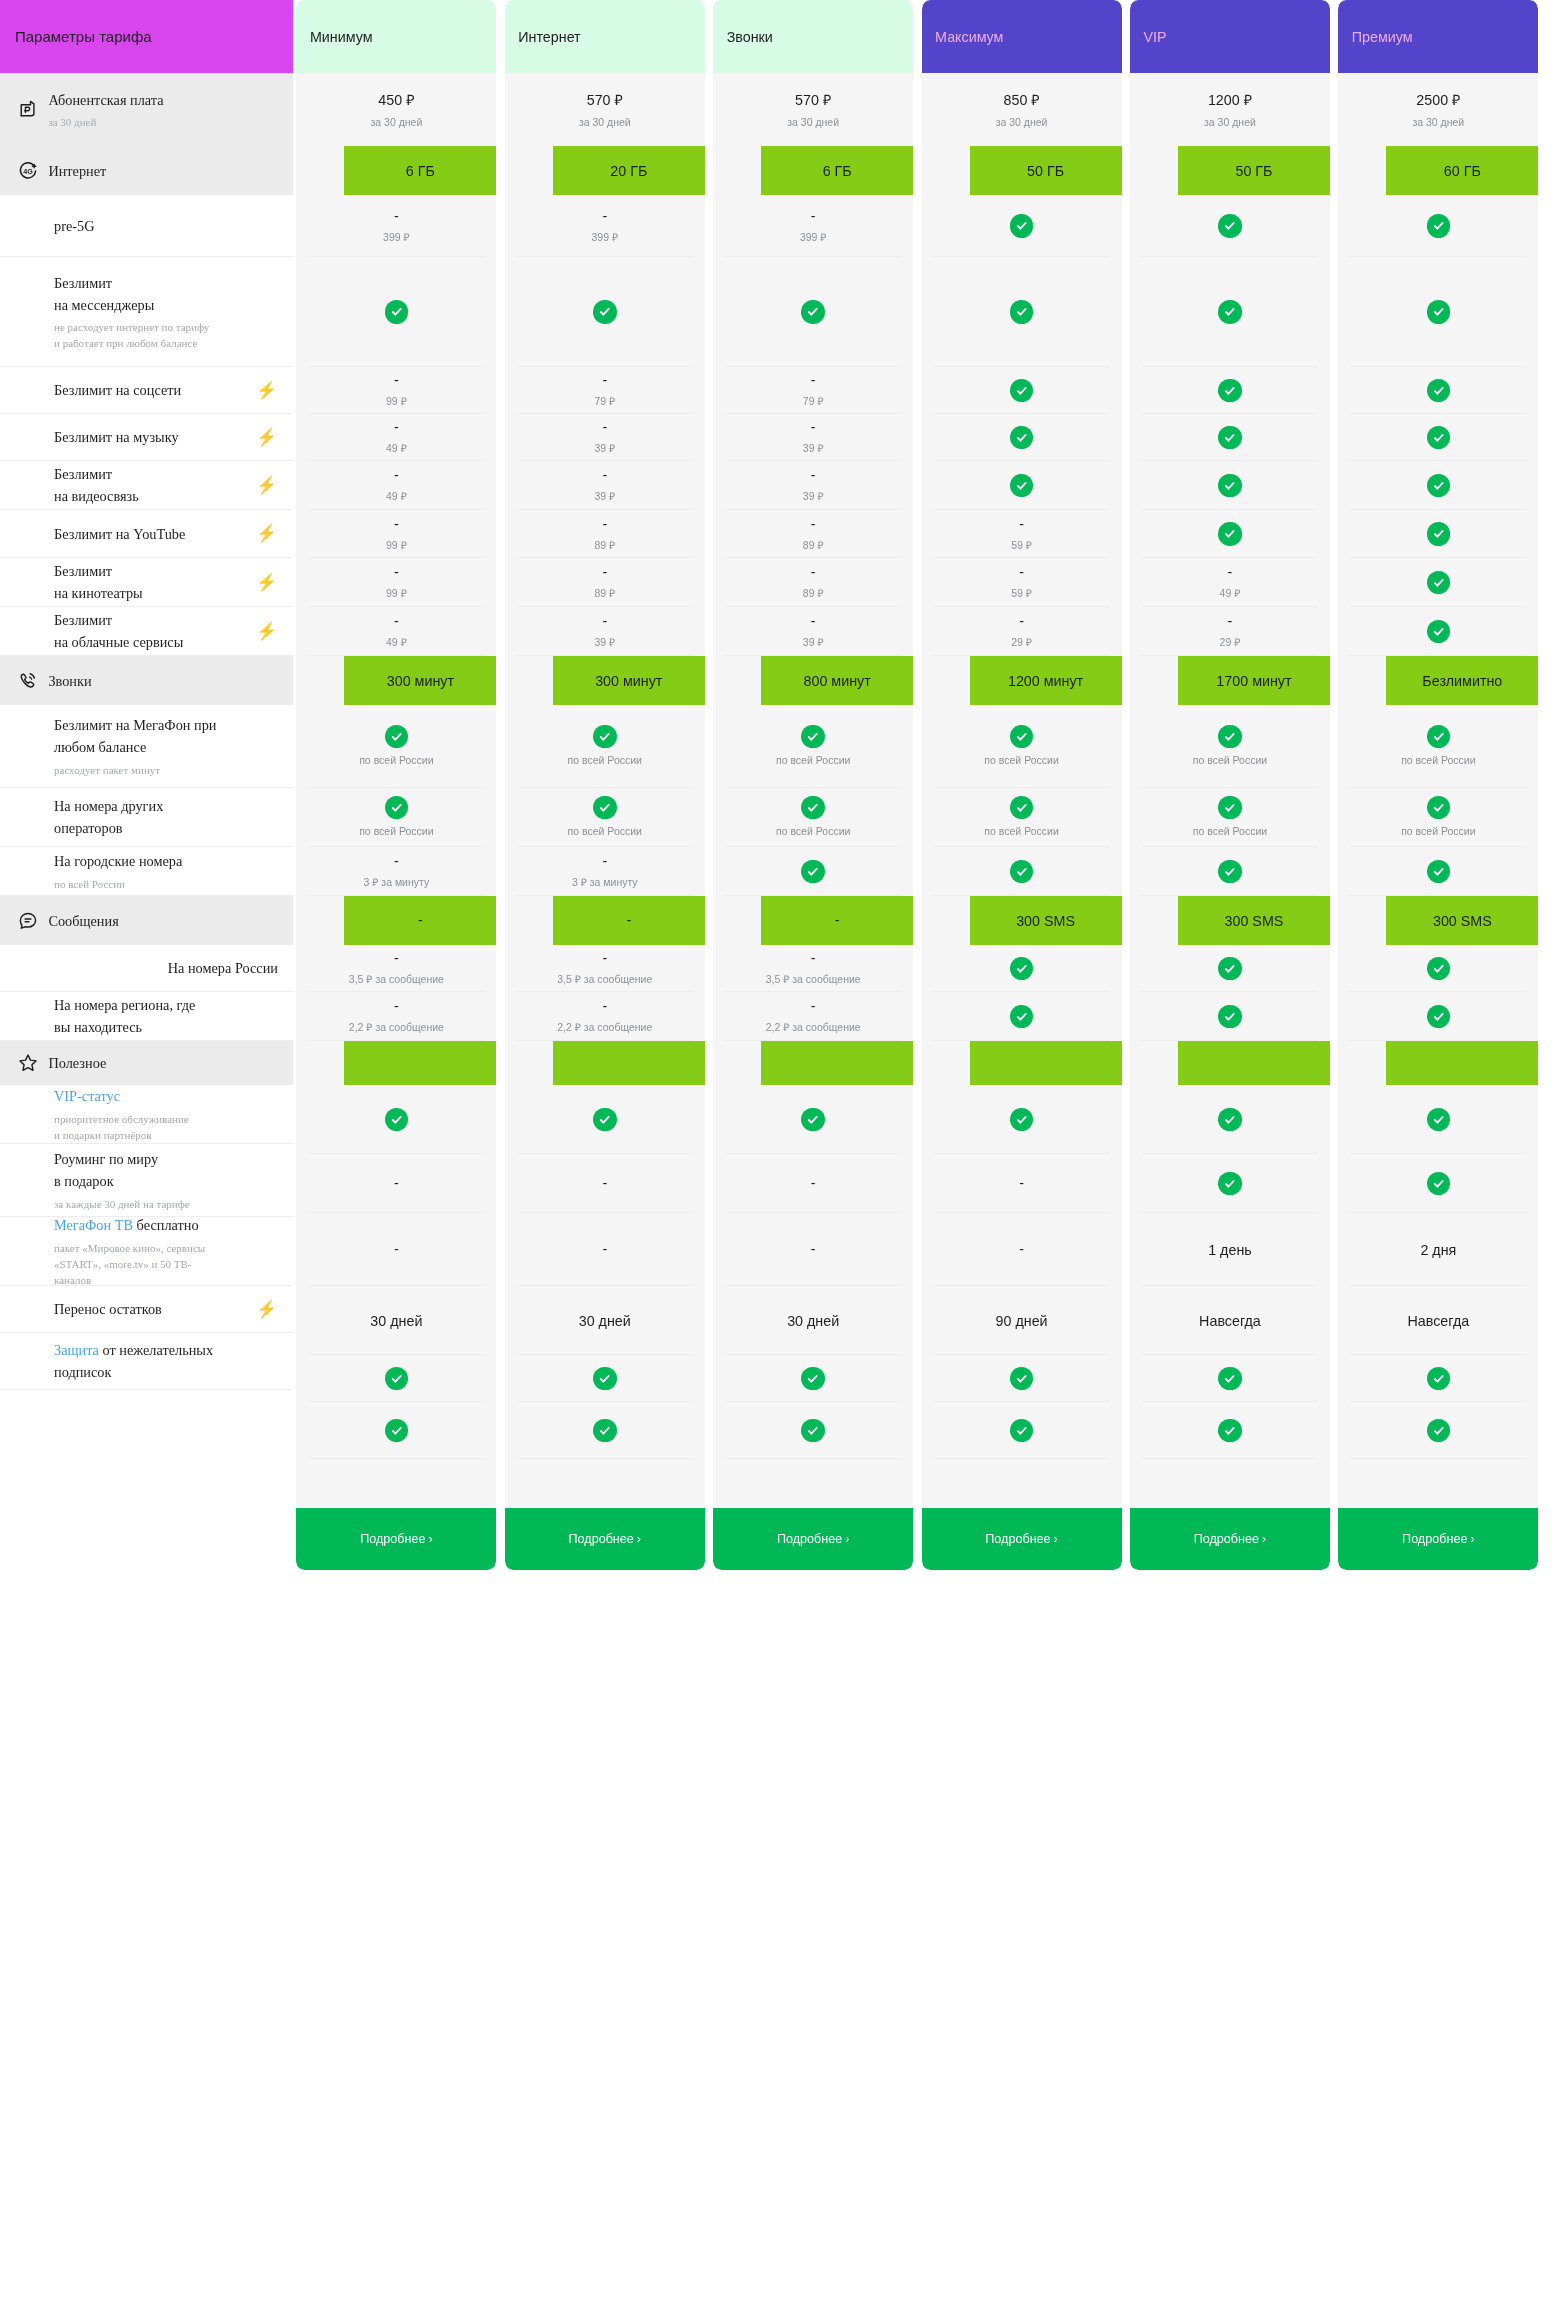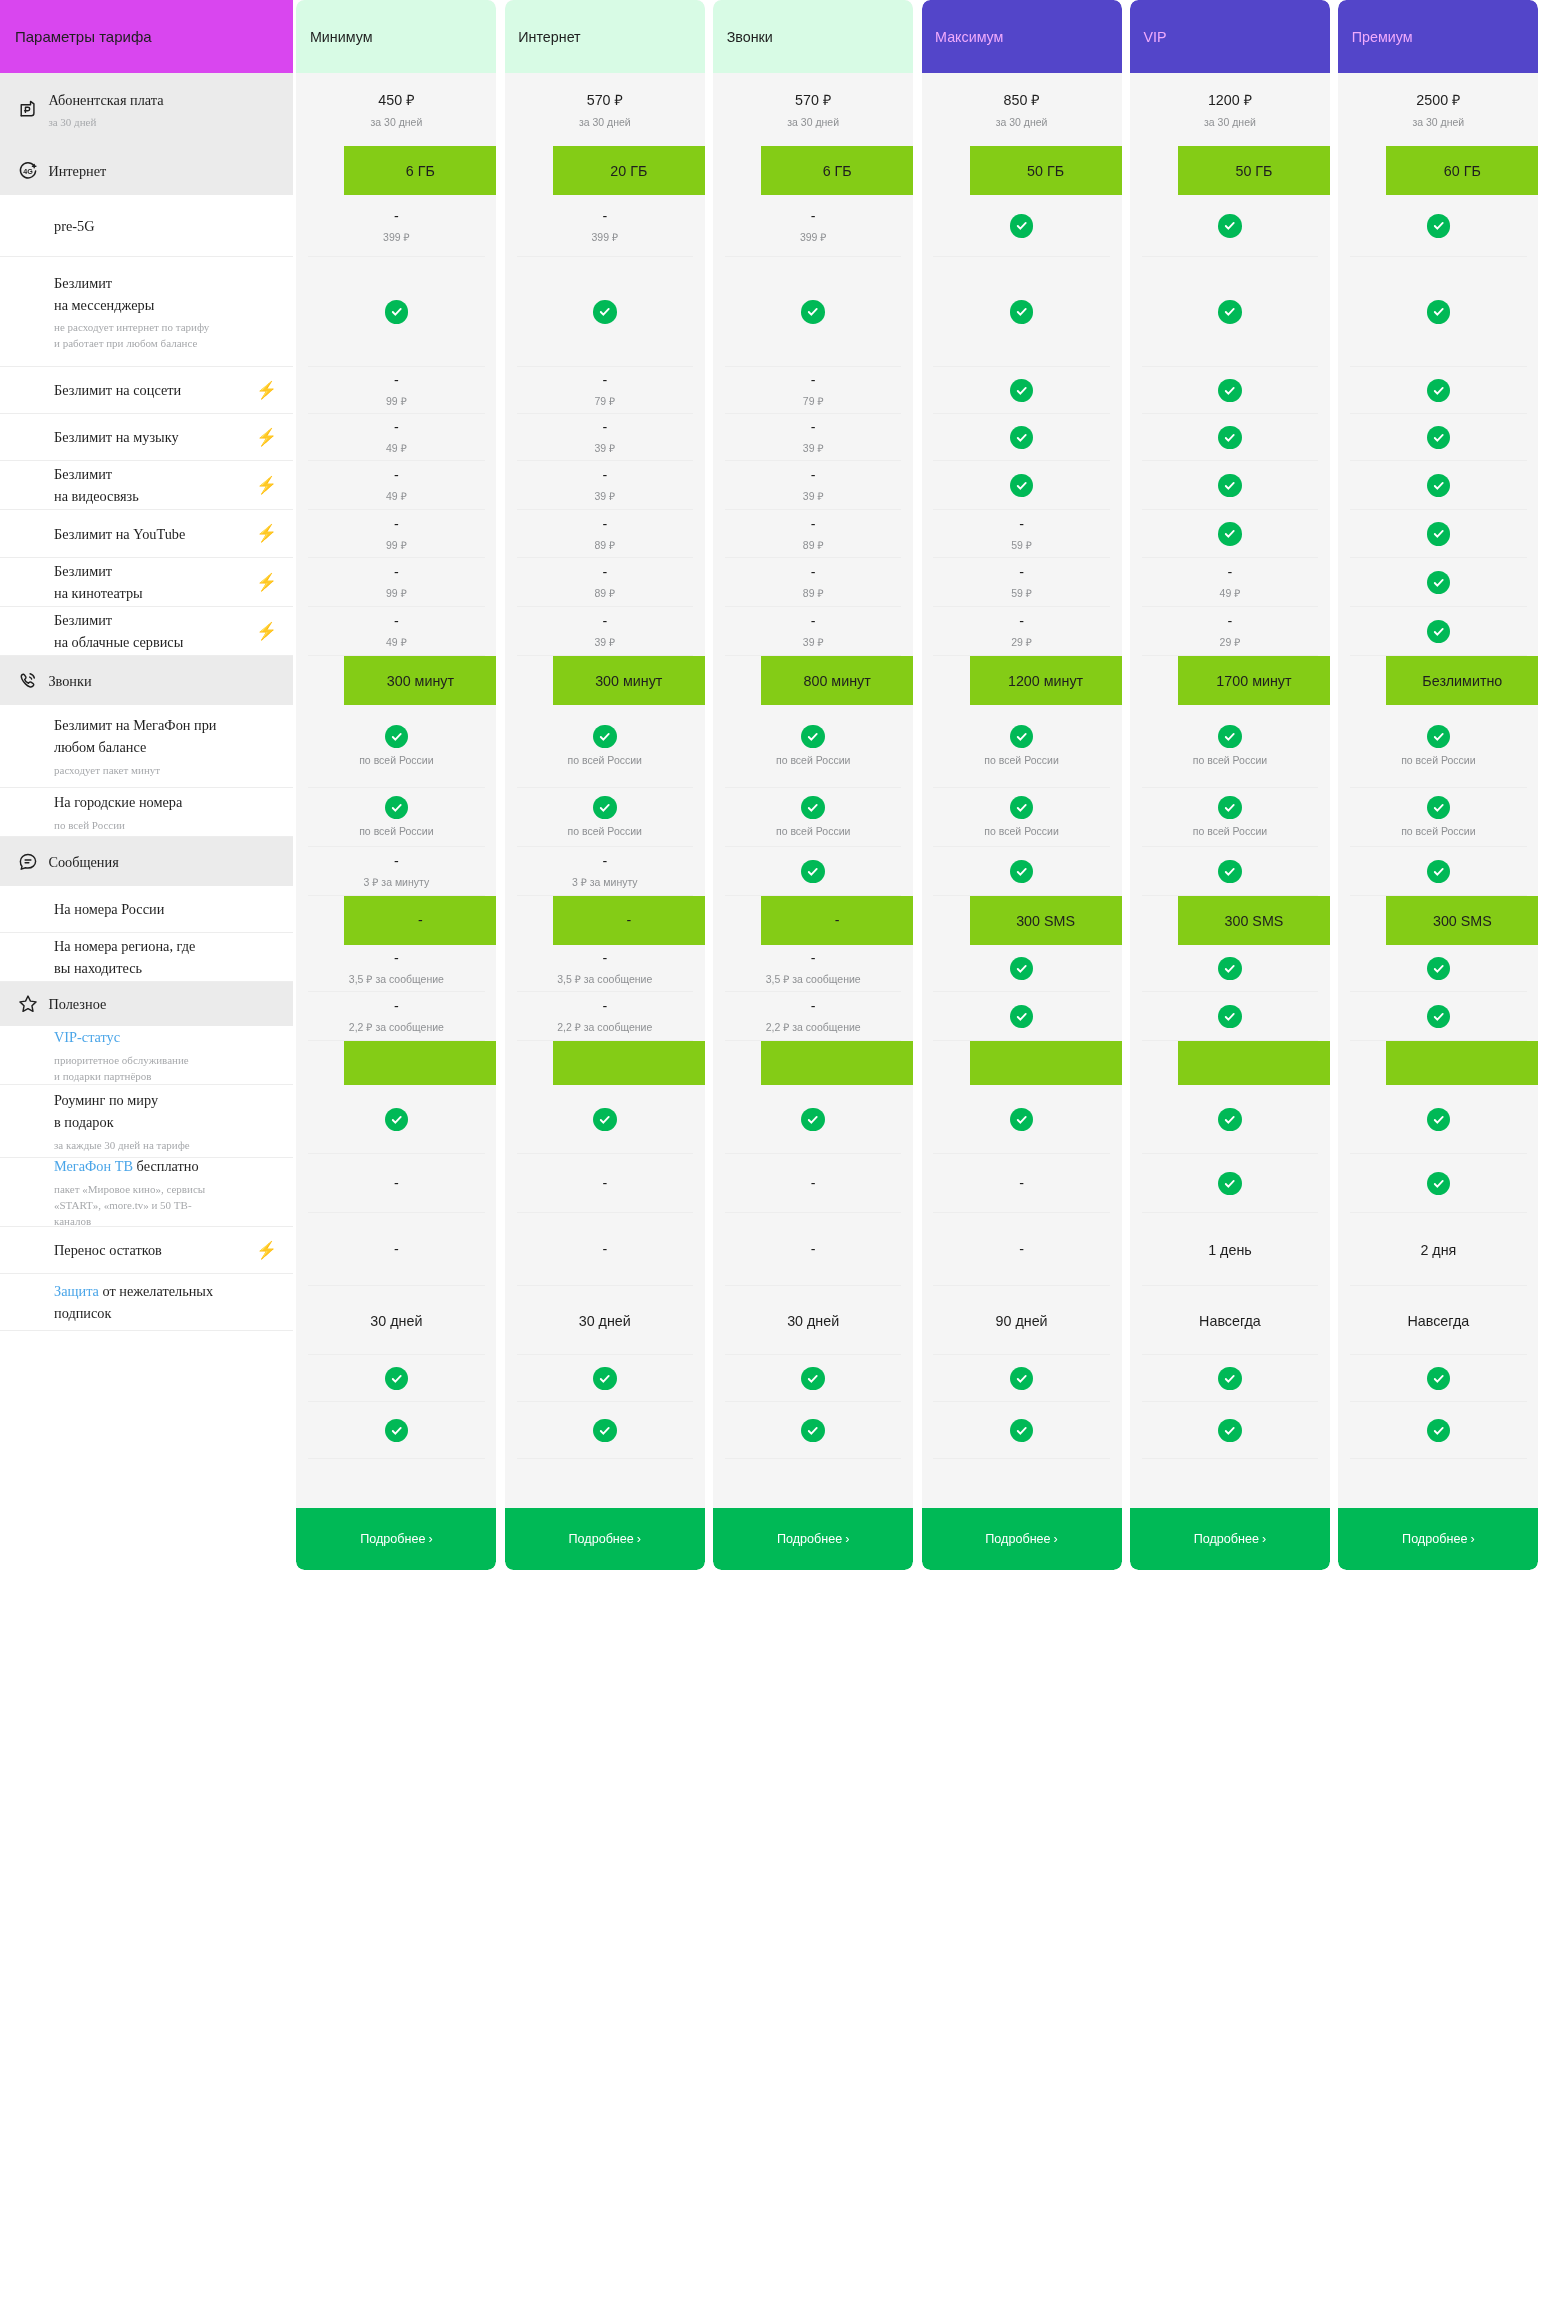--- a/index.html
+++ b/index.html
@@ -297,20 +297,27 @@
           </div>
         </div>
         <div class="param-row indent" style="height: 83px;">
           <div class="row-inner">
             <span class="txt-wrap">
               <div class="p-title">Безлимит на МегаФон при<br>любом балансе</div>
               <div class="p-sub">расходует пакет минут</div>
             </span>
           </div>
         </div>
+        <div class="param-row indent" style="height: 59px;">
+          <div class="row-inner">
+            <span class="txt-wrap">
+              <div class="p-title">На номера других<br>операторов</div>
+            </span>
+          </div>
+        </div>
         <div class="param-row indent" style="height: 49px;">
           <div class="row-inner">
             <span class="txt-wrap">
               <div class="p-title">На городские номера</div>
               <div class="p-sub">по всей России</div>
             </span>
           </div>
         </div>
         <div class="param-row section" style="height: 49px;">
           <div class="row-inner">
@@ -318,21 +325,21 @@
               <svg width="22" height="22" viewBox="0 0 26 26">
                 <path d="M13 4.2c5 0 9 3.6 9 8s-4 8-9 8c-1 0-2-.1-2.9-.4L5 21.5l.9-3.3C4.1 16.8 4 14.7 4 12.2c0-4.4 4-8 9-8Z" stroke="#1f1f1f" stroke-width="1.7" fill="none" stroke-linecap="round" stroke-linejoin="round"></path>
                 <path d="M9.6 10.7h6.8M9.6 13.8h4.4" stroke="#1f1f1f" stroke-width="1.7" fill="none" stroke-linecap="round" stroke-linejoin="round"></path>
               </svg>
             </span>
             <span class="txt-wrap">
               <div class="p-title">Сообщения</div>
             </span>
           </div>
         </div>
-        <div class="param-row indent" style="height: 47px;">
+        <div class="param-row indent" style="height: 47px; text-align: right;">
           <div class="row-inner">
             <span class="txt-wrap">
               <div class="p-title">На номера России</div>
             </span>
           </div>
         </div>
         <div class="param-row indent" style="height: 49px;">
           <div class="row-inner">
             <span class="txt-wrap">
               <div class="p-title">На номера региона, где<br>вы находитесь</div>

